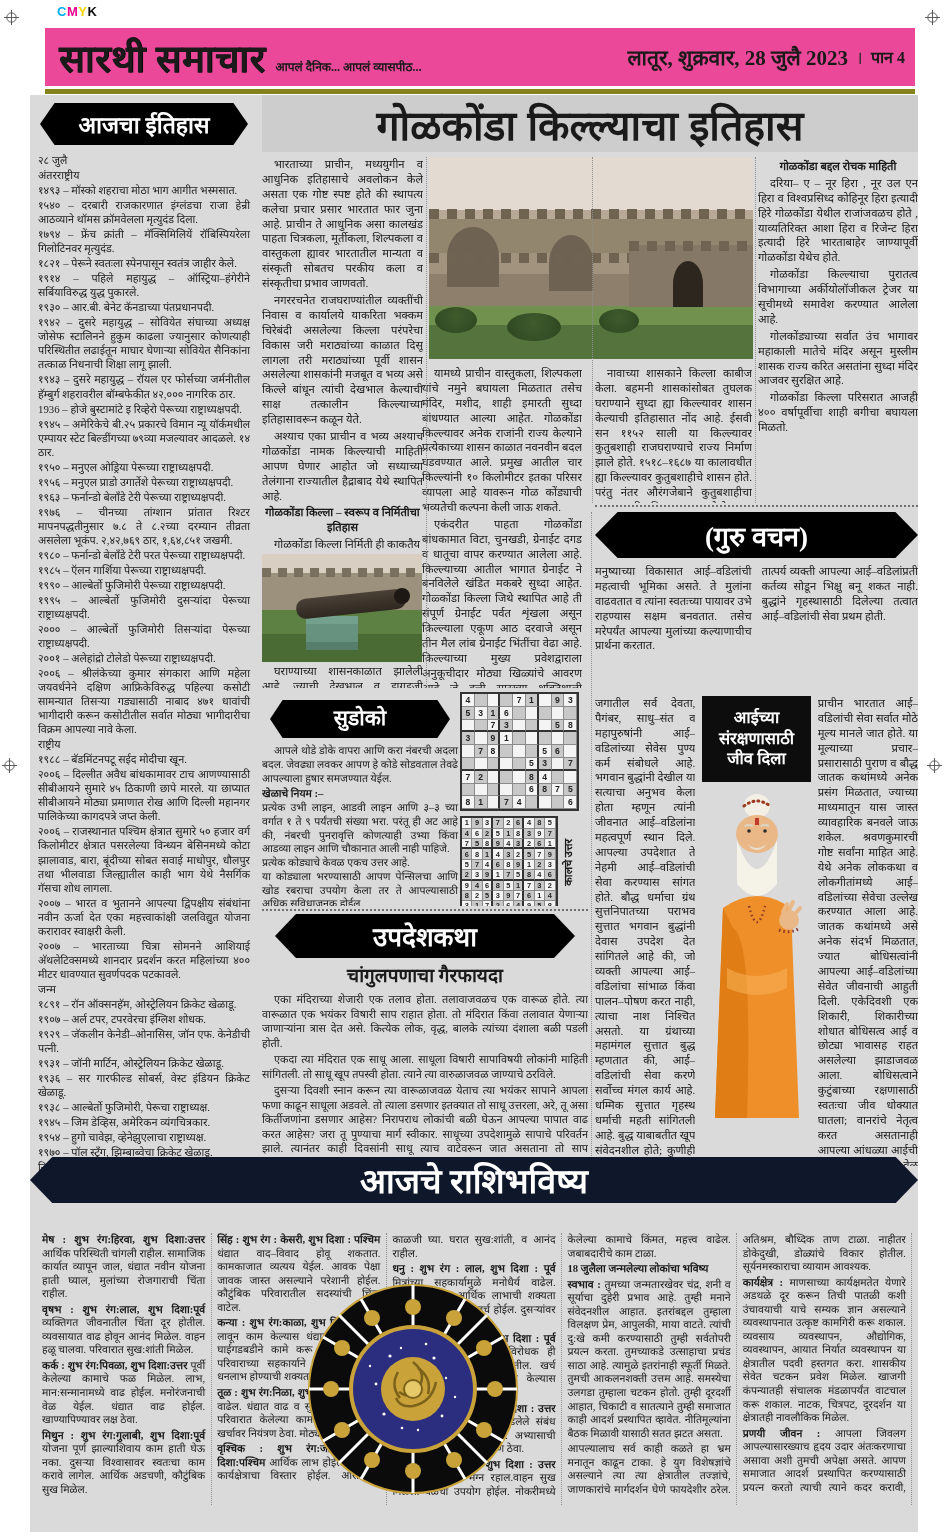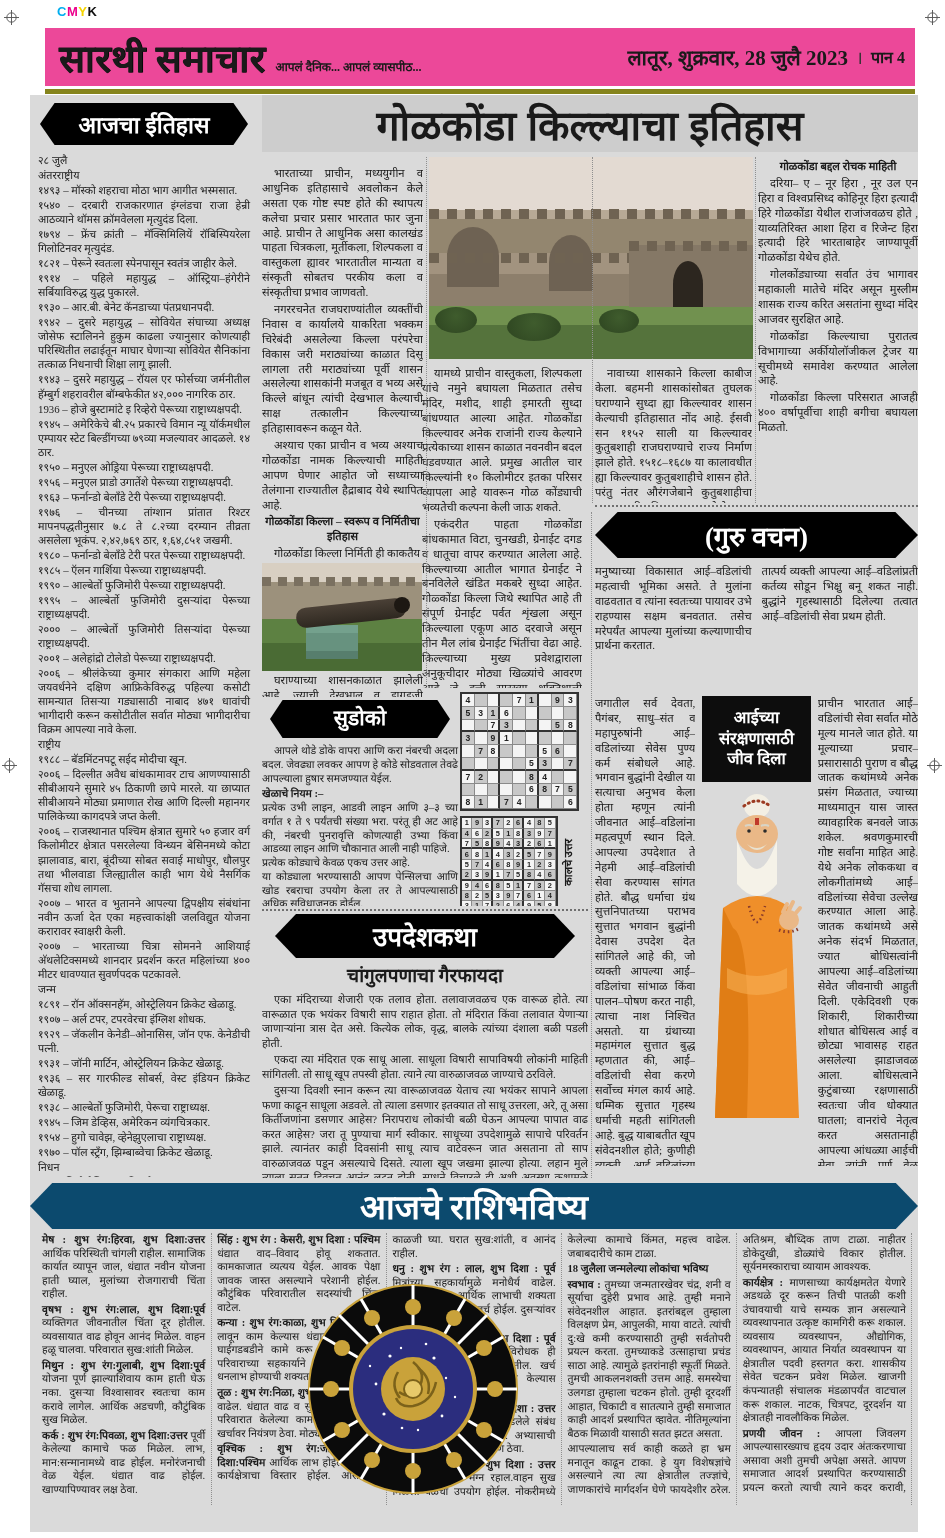--- a/index.html
+++ b/index.html
@@ -28,21 +28,21 @@
   .history .ribbon{width:208px;height:42px;margin:6px auto 8px auto;font-size:23px;}
   .news-list{padding:0 8px;font-size:10.8px;line-height:1.3;text-align:justify;overflow:hidden;height:1024px;}
   .news-list .li{margin:0 0 1px 0;}
   
   .headline{left:262px;top:95px;width:656px;height:57px;background:#cdcdcd;display:flex;align-items:center;justify-content:center;
             font-family:"Liberation Sans","DejaVu Sans",sans-serif;font-weight:bold;font-size:41px;}
   
   .colbox{overflow:hidden;font-size:11.2px;line-height:1.33;text-align:justify;}
   .para{text-indent:12px;margin:0 0 2px 0;}
   .subhead{font-weight:bold;text-align:center;margin:2px 0;text-indent:0;}
-  .col1{left:262px;top:157px;width:161px;height:531px;margin-top:9px;}
+  .col1{left:262px;top:157px;width:161px;height:531px;}
   .col2{left:422px;top:366px;width:160px;height:322px;}
   .col3{left:595px;top:366px;width:157px;height:137px;}
   .col4{left:758px;top:157px;width:160px;height:345px;}
   .vsep{border-left:1px dotted #8f8f8f;width:0;}
   .hdots{border-top:2px dotted #6f6f6f;height:0;}
   
   .fort-photo{left:429px;top:157px;width:324px;height:202px;overflow:hidden;
      background:linear-gradient(#e3dad2 0 26%,#b7a995 26% 34%,#a2937f 34% 58%,#8d7f6c 58% 74%,#71914f 74% 83%,#55733c 83% 100%);}
   .fp-teeth{position:absolute;left:0;width:100%;height:10px;
      background:repeating-linear-gradient(90deg,#6f6352 0 10px,transparent 10px 18px);}
@@ -86,21 +86,21 @@
   .sd-cell.bR{border-right:2px solid #333;}
   .sd-cell.bB{border-bottom:2px solid #333;}
   .ans-row{display:flex;align-items:center;}
   .ans-label{writing-mode:vertical-rl;transform:rotate(180deg);font-weight:bold;font-size:11px;margin-left:2px;}
   
   .updesh-sec{left:262px;top:914px;width:326px;height:264px;overflow:hidden;}
   .updesh-sec .ribbon{width:300px;height:44px;font-size:26px;margin:0 auto 4px auto;}
   .up-sub{font-weight:bold;text-align:center;font-size:19px;margin:2px 0 4px 0;}
   .updesh-sec .colbox{font-size:10.9px;}
   
-  .rashi-banner{left:30px;top:1183px;width:888px;height:46px;background:#0c4a6e;color:#fff;display:flex;align-items:center;justify-content:center;
+  .rashi-banner{left:30px;top:1157px;width:888px;height:46px;background:#0f172a;color:#fff;display:flex;align-items:center;justify-content:center;
      font-size:34px;font-weight:bold;clip-path:polygon(0 50%,2.5% 0,97.5% 0,100% 50%,97.5% 100%,2.5% 100%);}
   .rashi-text{left:30px;top:1233px;width:888px;height:272px;column-count:5;column-gap:12px;column-rule:1px dotted #8f8f8f;
      font-size:10.6px;line-height:1.28;text-align:justify;overflow:hidden;padding:0 12px;box-sizing:border-box;}
   .h-entry{margin:0 0 2px 0;}
   .h-entry b{font-weight:bold;}
   .zodiac{left:306px;top:1282px;width:214px;height:214px;}
 </style>
 </head>
 <body>
 
@@ -235,22 +235,22 @@
   <div class="abs colbox col3">
     <div>
         <div class="para">नावाच्या शासकाने किल्ला काबीज केला. बहमनी शासकांसोबत तुघलक घराण्याने सुध्दा ह्या किल्ल्यावर शासन केल्याची इतिहासात नोंद आहे. ईसवी सन ११५२ साली या किल्ल्यावर कुतुबशाही राजघराण्याचे राज्य निर्माण झाले होते. १५१८–१६८७ या कालावधीत ह्या किल्ल्यावर कुतुबशाहीचे शासन होते. परंतु नंतर औरंगजेबाने कुतुबशाहीचा पराभव करित किल्ला स्वतः कडे घेतला.</div>
       </div>
   </div>
 
   <div class="abs colbox col4">
     <div class="subhead">गोळकोंडा बद्दल रोचक माहिती</div>
     <div>
         <div class="para">दरिया– ए – नूर हिरा , नूर उल एन हिरा व विश्वप्रसिध्द कोहिनूर हिरा इत्यादी हिरे गोळकोंडा येथील राजांजवळच होते , याव्यतिरिक्त आशा हिरा व रिजेन्ट हिरा इत्यादी हिरे भारताबाहेर जाण्यापूर्वी गोळकोंडा येथेच होते.</div>
+        <div class="para">गोळकोंडा किल्ल्याचा पुरातत्व विभागाच्या अर्कीयोलॉजीकल ट्रेजर या सूचीमध्ये समावेश करण्यात आलेला आहे.</div>
         <div class="para">गोलकोंड्याच्या सर्वात उंच भागावर महाकाली मातेचे मंदिर असून मुस्लीम शासक राज्य करित असतांना सुध्दा मंदिर आजवर सुरक्षित आहे.</div>
-        <div class="para">गोळकोंडा किल्ल्याचा पुरातत्व विभागाच्या अर्कीयोलॉजीकल ट्रेजर या सूचीमध्ये समावेश करण्यात आलेला आहे.</div>
         <div class="para">गोळकोंडा किल्ला परिसरात आजही ४०० वर्षापूर्वीचा शाही बगीचा बघायला मिळतो.</div>
       </div>
   </div>
 
   <div class="abs vsep" style="left:426px;top:157px;height:531px;"></div>
   <div class="abs vsep" style="left:592px;top:157px;height:346px;"></div>
   <div class="abs vsep" style="left:755px;top:157px;height:346px;"></div>
   <div class="abs vsep" style="left:591px;top:512px;height:666px;"></div>
   <div class="abs hdots" style="left:595px;top:505px;width:323px;"></div>
   <div class="abs hdots" style="left:262px;top:909px;width:326px;"></div>
@@ -479,22 +479,22 @@
         <div class="para">एका मंदिराच्या शेजारी एक तलाव होता. तलावाजवळच एक वारूळ होते. त्या वारूळात एक भयंकर विषारी साप राहात होता. तो मंदिरात किंवा तलावात येणाऱ्या जाणाऱ्यांना त्रास देत असे. कित्येक लोक, वृद्ध, बालके त्यांच्या दंशाला बळी पडली होती.</div>
         <div class="para">एकदा त्या मंदिरात एक साधू आला. साधूला विषारी सापाविषयी लोकांनी माहिती सांगितली. तो साधू खूप तपस्वी होता. त्याने त्या वारुळाजवळ जाण्याचे ठरविले.</div>
         <div class="para">दुसऱ्या दिवशी स्नान करून त्या वारूळाजवळ येताच त्या भयंकर सापाने आपला फणा काढून साधूला अडवले. तो त्याला डसणार इतक्यात तो साधू उत्तरला, अरे, तू असा किर्तीजणांना डसणार आहेस? निरापराध लोकांची बळी घेऊन आपल्या पापात वाढ करत आहेस? जरा तू पुण्याचा मार्ग स्वीकार. साधूच्या उपदेशामुळे सापाचे परिवर्तन झाले. त्यानंतर काही दिवसांनी साधू त्याच वाटेवरून जात असताना तो साप वारुळाजवळ पडून असल्याचे दिसते. त्याला खूप जखमा झाल्या होत्या. लहान मुले त्याला सतत डिवचत आनंद लुटत होती. साधूने विचारले ही अशी अवस्था कशामुळे झाली? लोकांचा त्रास बंद केल्यामुळे ते मला डिवचतात. साधू म्हणाला, अरे बाबा, लोकांना त्रास द्यायचा नाही पण स्वतःच्या संरक्षणासाठी निदान तू फुत्कार काढून तरी भीती दाखवू शकत होतास ना?</div>
       </div>
   </div>
 
   <div class="abs rashi-banner">आजचे राशिभविष्य</div>
   <div class="abs rashi-text">
       <div class="h-entry"><b>मेष : शुभ रंग:हिरवा, शुभ दिशा:उत्तर </b>आर्थिक परिस्थिती चांगली राहील. सामाजिक कार्यात व्यापून जाल, धंद्यात नवीन योजना हाती घ्याल, मुलांच्या रोजगाराची चिंता राहील.</div>
       <div class="h-entry"><b>वृषभ : शुभ रंग:लाल, शुभ दिशा:पूर्व </b>व्यक्तिगत जीवनातील चिंता दूर होतील. व्यवसायात वाढ होवून आनंद मिळेल. वाहन हळू चालवा. परिवारात सुख:शांती मिळेल.</div>
+      <div class="h-entry"><b>कर्क : शुभ रंग:पिवळा, शुभ दिशा:उत्तर </b>पूर्वी केलेल्या कामाचे फळ मिळेल. लाभ, मान:सन्मानामध्ये वाढ होईल. मनोरंजनाची वेळ येईल. धंद्यात वाढ होईल. खाण्यापिण्यावर लक्ष ठेवा.</div>
       <div class="h-entry"><b>मिथुन : शुभ रंग:गुलाबी, शुभ दिशा:पूर्व </b>योजना पूर्ण झाल्याशिवाय काम हाती घेऊ नका. दुसऱ्या विश्वासावर स्वतःचा काम करावे लागेल. आर्थिक अडचणी, कौटुंबिक सुख मिळेल.</div>
-      <div class="h-entry"><b>कर्क : शुभ रंग:पिवळा, शुभ दिशा:उत्तर </b>पूर्वी केलेल्या कामाचे फळ मिळेल. लाभ, मान:सन्मानामध्ये वाढ होईल. मनोरंजनाची वेळ येईल. धंद्यात वाढ होईल. खाण्यापिण्यावर लक्ष ठेवा.</div>
       <div class="h-entry"><b>सिंह : शुभ रंग : केसरी, शुभ दिशा : पश्चिम </b>धंद्यात वाद–विवाद होवू शकतात. कामकाजात व्यत्यय येईल. आवक पेक्षा जावक जास्त असल्याने परेशानी होईल. कौटुंबिक परिवारातील सदस्यांची चिंता वाटेल.</div>
       <div class="h-entry"><b>कन्या : शुभ रंग:काळा, शुभ दिशा:पूर्व </b>मन लावून काम केल्यास धंद्यात वाढ होईल. घाईगडबडीने कामे करू नका. कौटुंबिक परिवाराच्या सहकार्याने समाधान मिळेल. धनलाभ होण्याची शक्यता.</div>
       <div class="h-entry"><b>तूळ : शुभ रंग:निळा, शुभ दिशा:पूर्व </b>मनोबल वाढेल. धंद्यात वाढ व सुख:समृद्धी मिळेल. परिवारात केलेल्या कामावर चर्चा होईल. खर्चावर नियंत्रण ठेवा. मोठ्यांचा मान ठेवाल.</div>
       <div class="h-entry"><b>वृश्चिक : शुभ रंग:जांभळा, शुभ दिशा:पश्चिम </b>आर्थिक लाभ होईल. आपल्या कार्यक्षेत्राचा विस्तार होईल. आरोग्याची काळजी घ्या. घरात सुख:शांती, व आनंद राहील.</div>
       <div class="h-entry"><b>धनु : शुभ रंग : लाल, शुभ दिशा : पूर्व </b>मित्रांच्या सहकार्यामुळे मनोधैर्य वाढेल. प्रसन्नता वाटेल, आर्थिक लाभाची शक्यता महत्वाच्या कामांसाठी खर्च होईल. दुसऱ्यांवर विसंबून राहू नका.</div>
       <div class="h-entry"><b>मकर : शुभ रंग : हिरवा, शुभ दिशा : पूर्व </b>कामे पूर्ण होतील. आपले विरोधक ही आपल्या कामाची प्रशंसा करतील. खर्च वाढवू नका. मन लावून काम केल्यास आपल्या कामात वाढ होईल.</div>
       <div class="h-entry"><b>कुंभ : शुभ रंग : गुलाबी, शुभ दिशा : उत्तर </b>नवीन कार्य हाती घ्याल, बिघडलेले संबंध चांगले होवून प्रसन्नता वाटेल. अभ्यासाची आवड लागेल. तोंडावर नियंत्रण ठेवा.</div>
       <div class="h-entry"><b>मीन: शुभ रंग: केसरी, शुभ दिशा : उत्तर </b>सामाजिक कार्यात मग्न रहाल.वाहन सुख मिळेल. वेळेचा उपयोग होईल. नोकरीमध्ये केलेल्या कामाचे किंमत, महत्त्व वाढेल. जबाबदारीचे काम टाळा.</div>
       <div class="h-entry"><b>18 जुलैला जन्मलेल्या लोकांचा भविष्य </b></div>
       <div class="h-entry"><b>स्वभाव : </b>तुमच्या जन्मतारखेवर चंद्र, शनी व सूर्याचा दुहेरी प्रभाव आहे. तुम्ही मनाने संवेदनशील आहात. इतरांबद्दल तुम्हाला विलक्षण प्रेम, आपुलकी, माया वाटते. त्यांची दु:खे कमी करण्यासाठी तुम्ही सर्वतोपरी प्रयत्न करता. तुमच्याकडे उत्साहाचा प्रचंड साठा आहे. त्यामुळे इतरांनाही स्फूर्ती मिळते. तुमची आकलनशक्ती उत्तम आहे. समस्येचा उलगडा तुम्हाला चटकन होतो. तुम्ही दूरदर्शी आहात, चिकाटी व सातत्याने तुम्ही समाजात काही आदर्श प्रस्थापित व्हावेत. नीतिमूल्यांना बैठक मिळावी यासाठी सतत झटत असता.</div>

